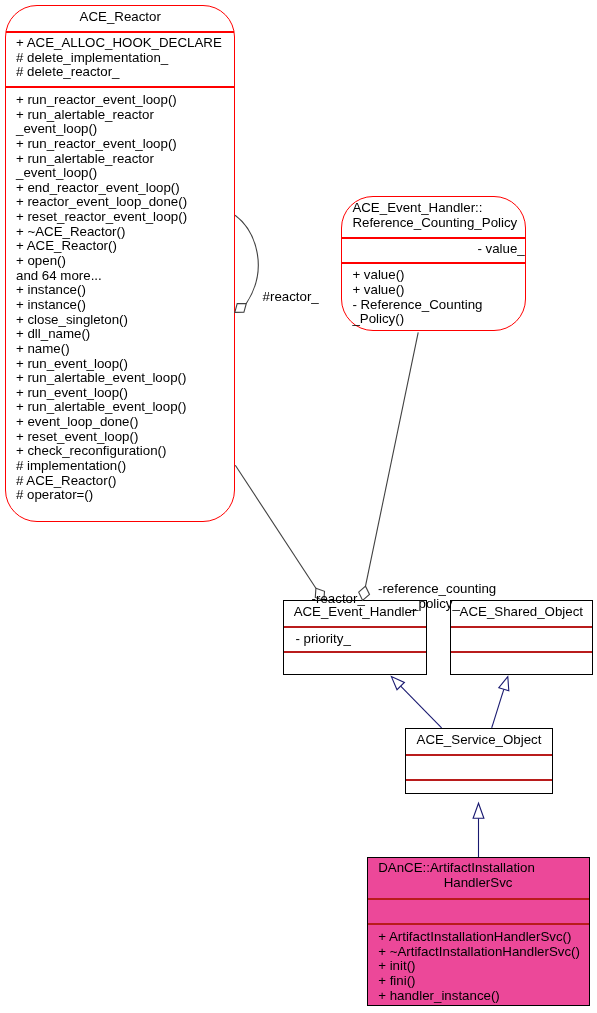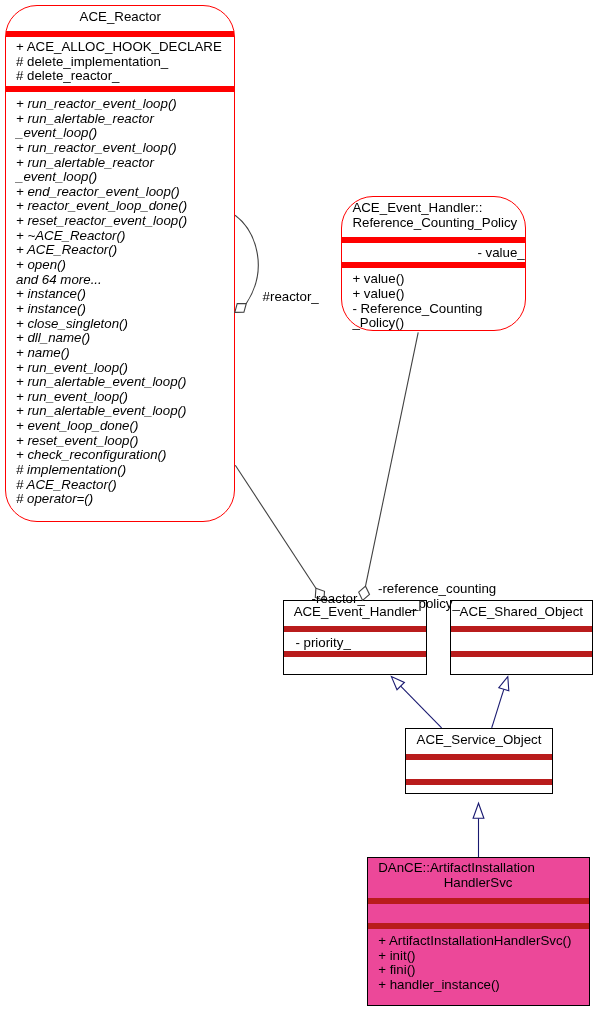--- a/index.html
+++ b/index.html
@@ -5,32 +5,32 @@
 <style>
   html,body{margin:0;padding:0;background:#ffffff;}
   body{width:597px;height:1013px;overflow:hidden;
        font-family:"Liberation Sans",sans-serif;
        -webkit-font-smoothing:antialiased;}
   #canvas{position:relative;width:597px;height:1013px;}
   .uml{position:absolute;box-sizing:border-box;background:#ffffff;border:1px solid #000;}
   .uml.hl{border-color:#ff0000;border-radius:32px;}
   .uml.cur{background:#ec4899;}
   .uml .sect{box-sizing:border-box;font-size:13.3px;line-height:14.64px;color:#000;transform:translateZ(0);}
-  .uml .sect + .sect{border-top:6px solid #b91c1c;}
+  .uml .sect + .sect{border-top:2px solid #b91c1c;}
   .uml.hl .sect + .sect{border-top-color:#ff0000;}
   .uml .title{text-align:center;}
   .uml .line{white-space:pre;}
   svg.edges{position:absolute;left:0;top:0;width:597px;height:1013px;overflow:visible;}
   .edge-label{position:absolute;font-size:13.3px;line-height:14.64px;color:#000;white-space:pre;transform:translateZ(0);margin-top:36px;}
 
   
   #box-reactor{left:5.4px;top:5px;width:229.7px;height:517px;}
   #box-reactor .title{height:25px;padding-top:4px;}
   #box-reactor .attrs{height:55px;padding:3px 0 0 9.6px;}
-  #box-reactor .ops{height:435px;padding:5px 0 0 9.6px;font-style:italic;}
+  #box-reactor .ops{height:435px;padding:5px 0 0 9.6px;}
 
   
   #box-rcp{left:341.4px;top:196.4px;width:184.3px;height:135px;}
   #box-rcp .title{height:40px;text-align:left;padding:4px 0 0 10px;}
   #box-rcp .attrs{height:25px;padding:3px 0 0 10px;text-align:right;}
   #box-rcp .ops{height:68px;padding:4px 0 0 10px;}
 
   
   #box-eh{left:283.4px;top:600.2px;width:143.2px;height:74.7px;}
   #box-eh .title{height:25px;padding-top:4px;}
@@ -149,20 +149,21 @@
   </div>
 
   <div class="uml cur" id="box-dance">
     <div class="sect title">
       <div class="line">DAnCE::ArtifactInstallation</div>
       <div class="line center">HandlerSvc</div>
     </div>
     <div class="sect attrs empty"></div>
     <div class="sect ops">
       <div class="line">+ ArtifactInstallationHandlerSvc()</div>
+      <div class="line">+ ~ArtifactInstallationHandlerSvc()</div>
       <div class="line">+ init()</div>
       <div class="line">+ fini()</div>
       <div class="line">+ handler_instance()</div>
     </div>
   </div>
 
   <svg class="edges" viewBox="0 0 597 1013">
     <g>
       <path d="M235.1,215.3 C255.0,230.2 269.6,267.6 246.3,303.5" fill="none" stroke="#404040" stroke-width="1.1"></path>
       <polygon points="234.8,312.4 243.9,312.3 246.3,303.5 237.2,303.6" fill="#ffffff" stroke="#404040" stroke-width="1.1"></polygon>

